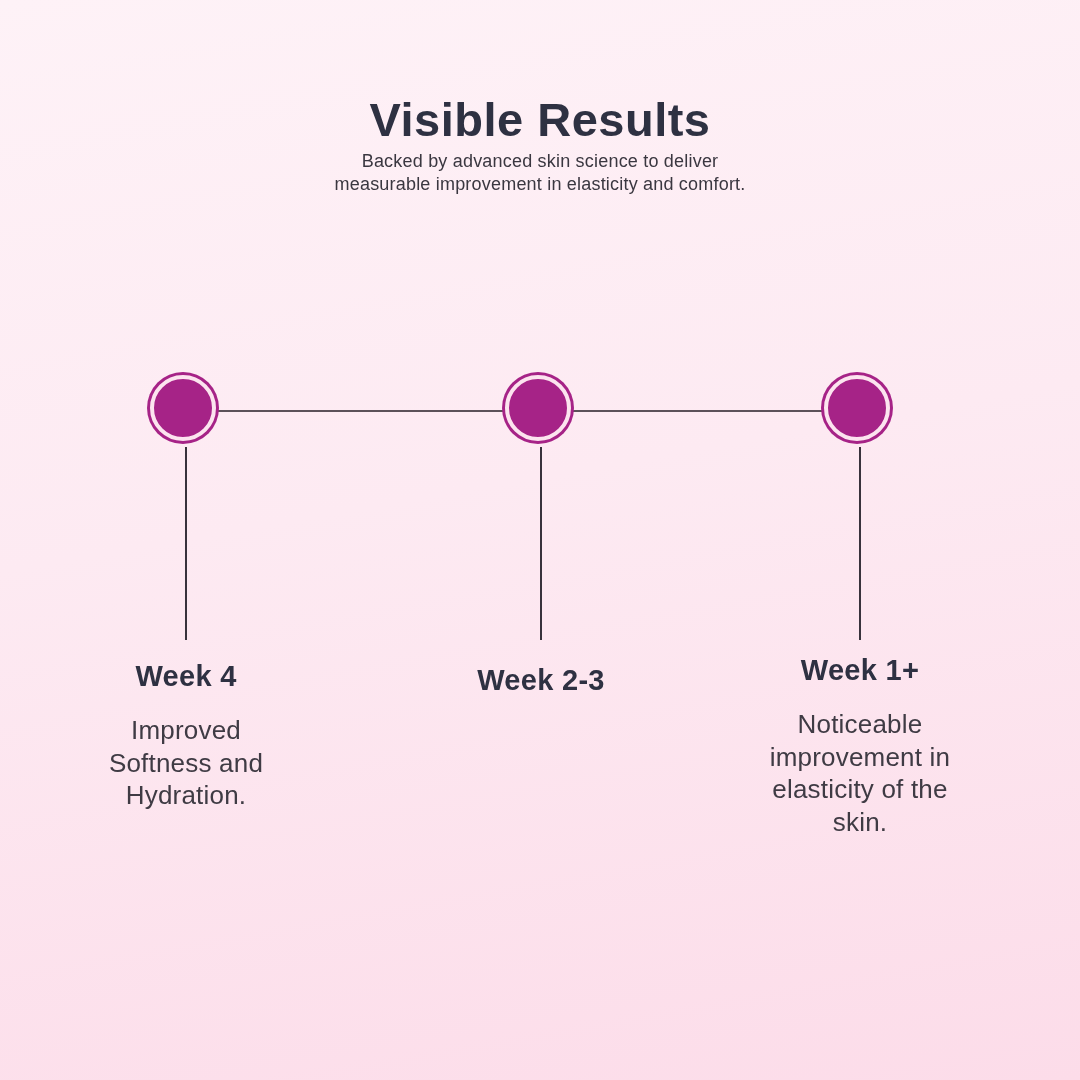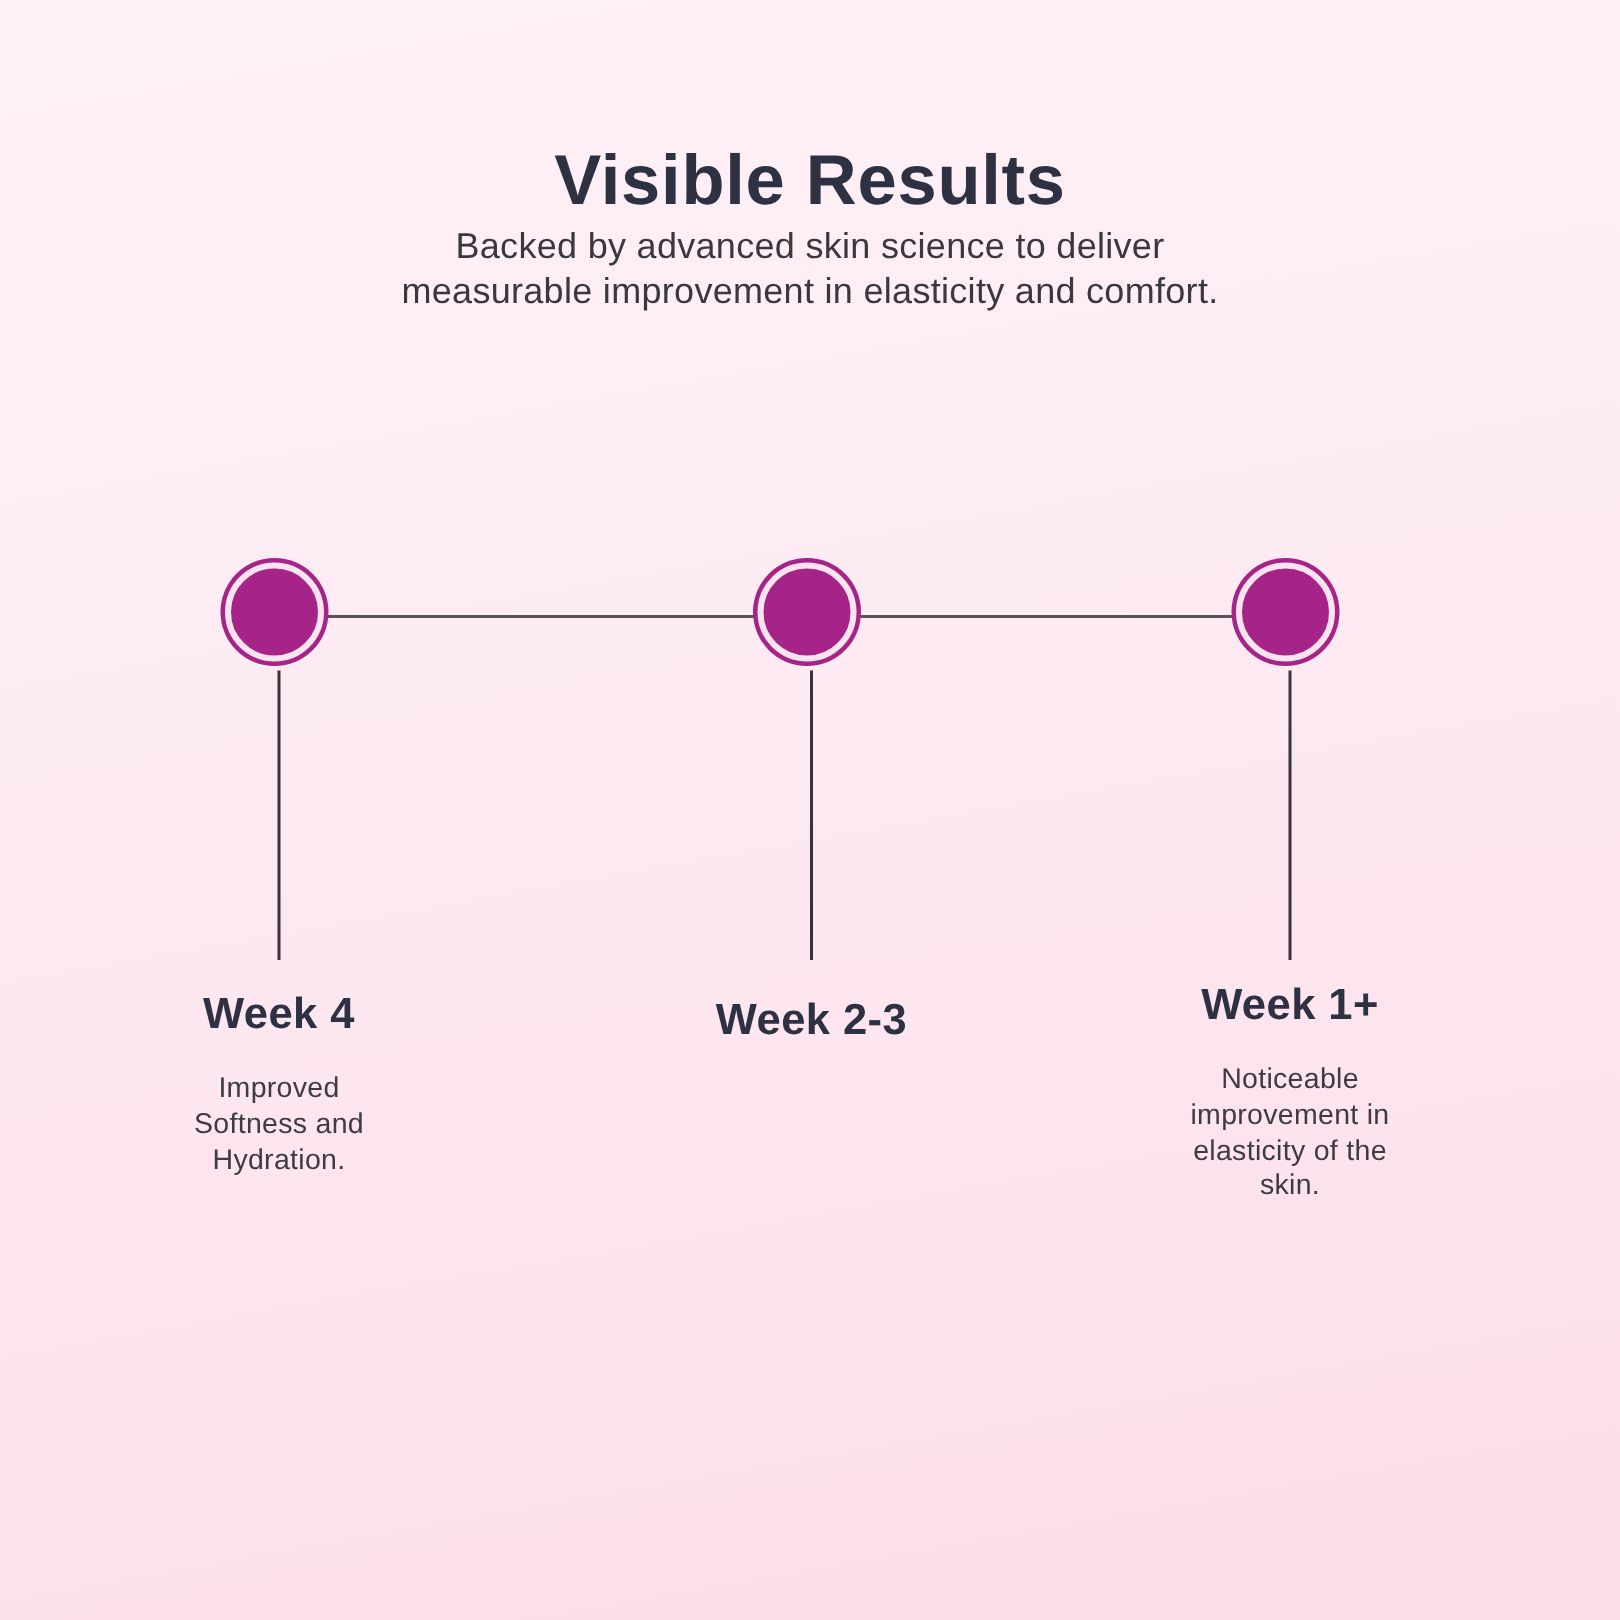--- a/index.html
+++ b/index.html
@@ -30,21 +30,21 @@
     letter-spacing: 0.5px;
     color: #2e3142;
     margin-top: 14px;
   }
   .page-subtitle {
     position: absolute;
     top: 150px;
     left: 0;
     width: 100%;
     text-align: center;
-    font-size: 24px;
+    font-size: 18px;
     line-height: 1.26;
     font-weight: 400;
     color: #3a3740;
     white-space: pre-line;
     letter-spacing: 0.2px;
   }
   
   .timeline-line {
     position: absolute;
     top: 410px;
@@ -87,21 +87,21 @@
   .milestone-2 { left: 406px; top: 664px; width: 270px; }
   .milestone-3 { left: 735px; top: 654px; width: 250px; }
   .milestone-label {
     font-size: 29px;
     font-weight: 700;
     color: #2e3142;
     letter-spacing: 0.3px;
   }
   .milestone-desc {
     margin-top: 21px;
-    font-size: 19px;
+    font-size: 26px;
     line-height: 1.25;
     font-weight: 400;
     color: #3f3b44;
     white-space: pre-line;
     letter-spacing: 0.2px;
   }
 </style>
 </head>
 <body>
 

